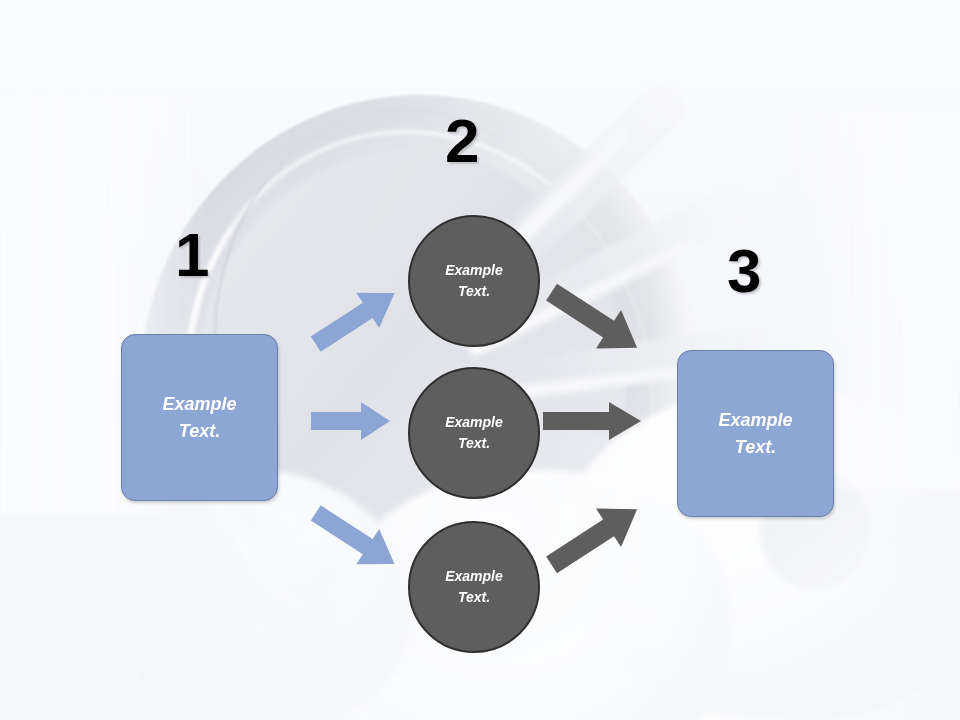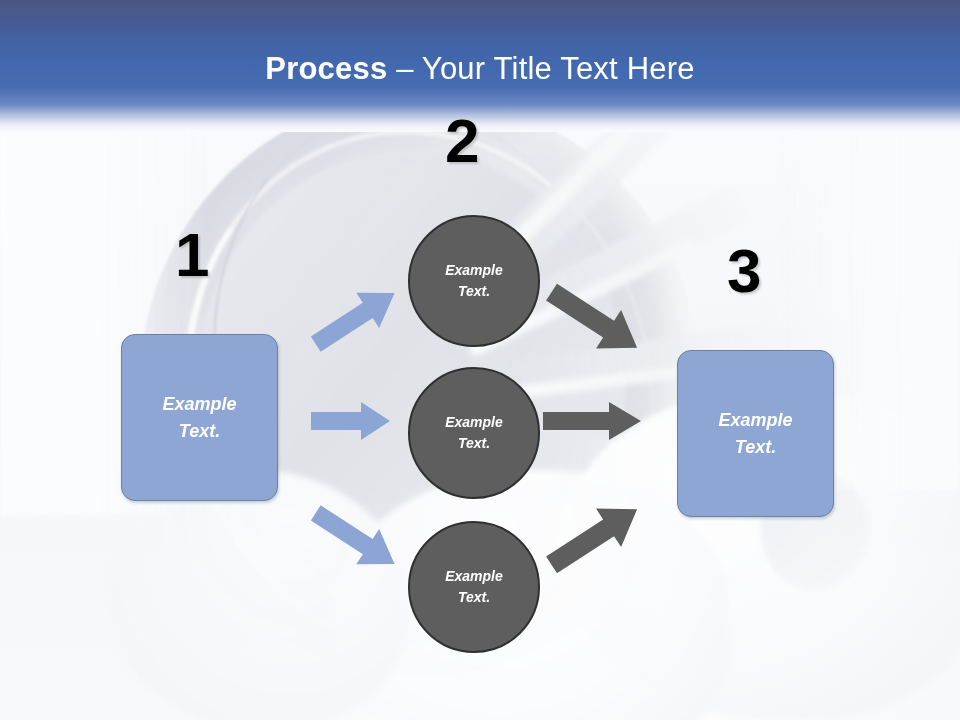--- a/index.html
+++ b/index.html
@@ -292,25 +292,20 @@
     <div class="prong-hi h2"></div>
     <div class="prong-hi h3"></div>
     <div class="bg-body-lr"></div>
     <div class="bg-body-lr2"></div>
     <div class="bg-body-ll"></div>
     <div class="bg-speck"></div>
     <div class="bg-whitefade-left"></div>
     <div class="bg-whitefade-right"></div>
   </div>
 
-  <div class="header">
-    <div class="header-title">
-      <span class="strong">Process</span><span class="light"> – Your Title Text Here</span>
-    </div>
-  </div>
 
   <div class="stage">
 
     <div class="step-num num-1">1</div>
     <div class="step-num num-2">2</div>
     <div class="step-num num-3">3</div>
 
     <div class="box box-left">
       <div>Example</div>
       <div>Text.</div>

